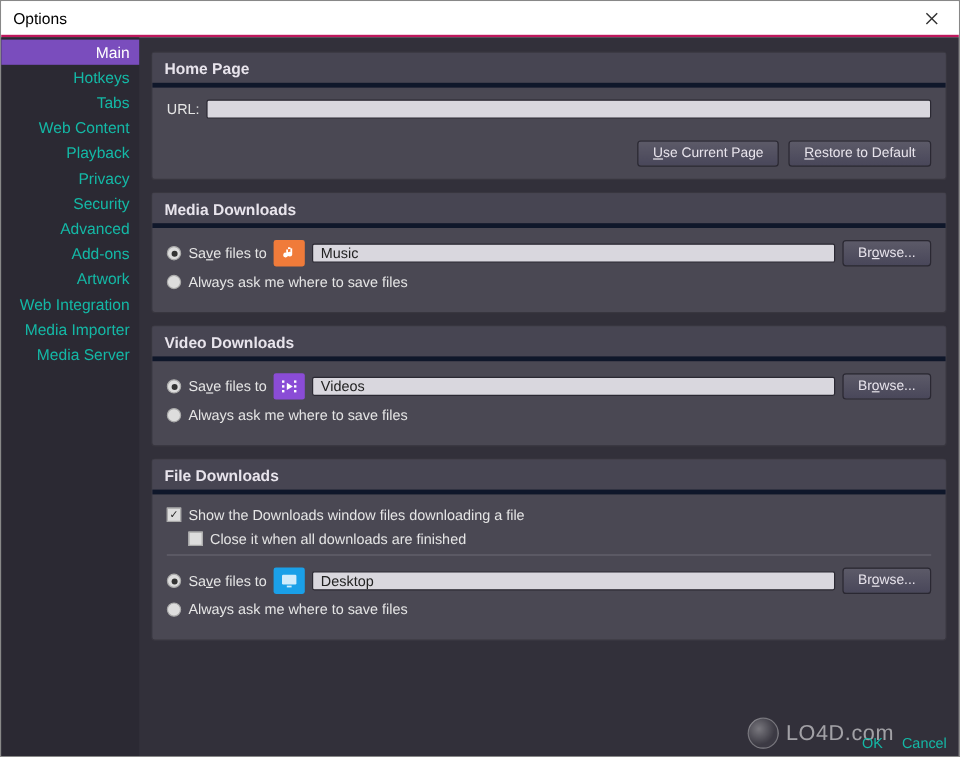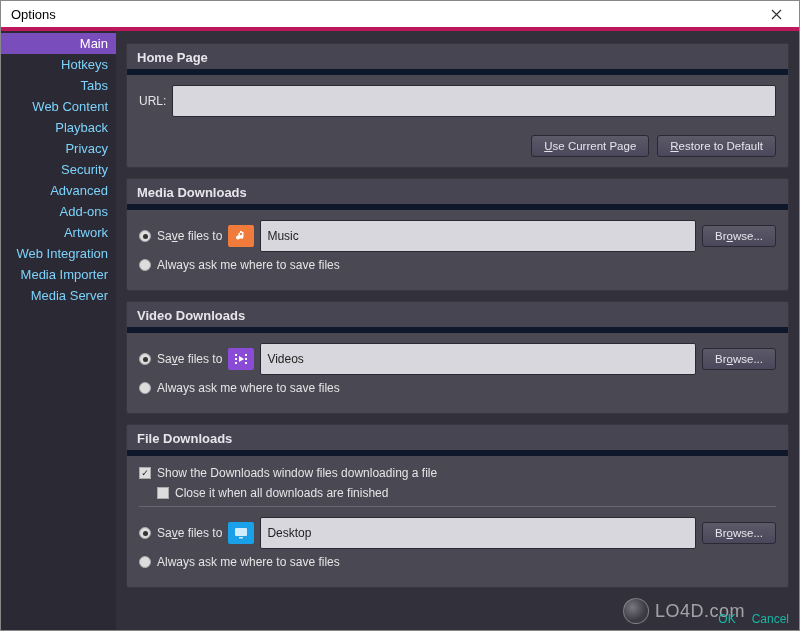--- a/index.html
+++ b/index.html
@@ -1,32 +1,32 @@
 <!DOCTYPE html>
 <html><head>
 <meta charset="utf-8">
 <style>
   * { box-sizing: border-box; margin: 0; padding: 0; font-family: "Segoe UI", Tahoma, sans-serif; }
   html, body { width: 800px; height: 631px; overflow: hidden; background: #1a1a1f; }
   .window { width: 800px; height: 631px; display: flex; flex-direction: column; border: 1px solid #888; background: #fff; }
-  .titlebar { height: 30px; display: flex; align-items: center; justify-content: space-between; padding: 0 8px 0 10px; background: #fff; color: #000; font-size: 13px; border-bottom: 4px solid #be185d; gap: 45px; }
+  .titlebar { height: 30px; display: flex; align-items: center; justify-content: space-between; padding: 0 8px 0 10px; background: #fff; color: #000; font-size: 13px; border-bottom: 2px solid #be185d; gap: 45px; }
   .titlebar .close { width: 30px; height: 28px; display: flex; align-items: center; justify-content: center; font-size: 14px; cursor: pointer; }
   .clientarea { flex: 1; display: flex; flex-direction: column; background: #32303a; position: relative; }
   .body { flex: 1; display: flex; overflow: hidden; }
   .sidebar { width: 115px; background: #2b2933; color: #ddd; font-size: 13px; padding-top: 2px; text-align: right; }
-  .sidebar-item { padding: 3px 8px 3px 8px; cursor: pointer; color: #7dd3fc; }
+  .sidebar-item { padding: 3px 8px 3px 8px; cursor: pointer; color: #14b8a6; }
   .sidebar-item.selected { background: #7a4dbd; color: #fff; }
   .main { flex: 1; padding: 12px 10px 0 10px; overflow-y: auto; }
   .panel { background: #4a4853; border: 1px solid #38363f; border-radius: 3px; margin-bottom: 10px; }
-  .panel h3 { background: #474552; color: #e8e4ec; font-size: 13px; font-weight: bold; padding: 6px 10px 4px 10px; border-bottom: 6px solid #0f172a; }
+  .panel h3 { background: #474552; color: #e8e4ec; font-size: 13px; font-weight: bold; padding: 6px 10px 4px 10px; border-bottom: 4px solid #0f172a; }
   .panel-body { padding: 10px 12px 12px 12px; color: #e0dde5; font-size: 12px; }
   .row { display: flex; align-items: center; gap: 6px; margin-bottom: 6px; }
   .row.indent { margin-left: 18px; }
   .label { color: #e5e5e5; font-size: 12px; }
-  input[type=text] { flex: 1; height: 32px; background: #d9d7de; border: 1px solid #2b2933; border-radius: 2px; padding: 1px 6px; font-size: 12px; color: #222; }
+  input[type=text] { flex: 1; height: 16px; background: #d9d7de; border: 1px solid #2b2933; border-radius: 2px; padding: 1px 6px; font-size: 12px; color: #222; }
   .kbtn { height: 22px; padding: 0 12px; background: linear-gradient(#5c5a68,#49475a); color: #e8e4ec; border: 1px solid #2a2832; border-radius: 3px; font-size: 11.5px; cursor: pointer; display: inline-flex; align-items: center; }
   .btn-row { display: flex; justify-content: flex-end; gap: 8px; padding: 0 12px 10px 12px; }
   .hr { height: 1px; background: #5e5c67; margin: 6px 0 10px 0; }
   .hr.light { background: #68666f; }
   .radio { width: 12px; height: 12px; border-radius: 50%; border: 1px solid #aaa; display: inline-flex; align-items: center; justify-content: center; background: #ddd; }
   .radio .dot { width: 5px; height: 5px; border-radius: 50%; background: #333; }
   .check { width: 12px; height: 12px; border: 1px solid #aaa; display: inline-flex; align-items: center; justify-content: center; background: #ddd; font-size: 9px; color: #222; }
   .folder-icon { width: 26px; height: 22px; display: inline-flex; align-items: center; justify-content: center; border-radius: 2px; }
   .footer { position: absolute; bottom: 4px; right: 10px; display: flex; gap: 16px; color: #14b8a6; font-size: 12px; z-index: 5; }
   .footer span { cursor: pointer; }

